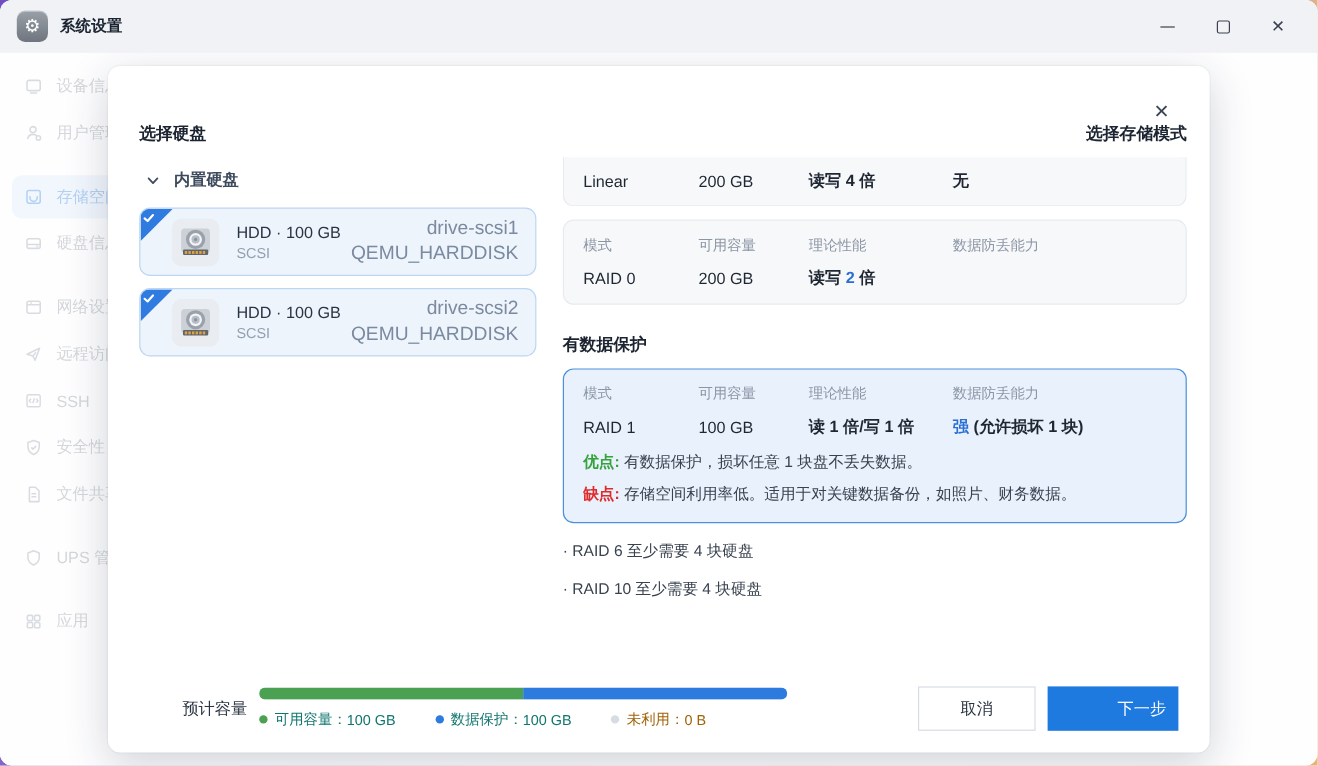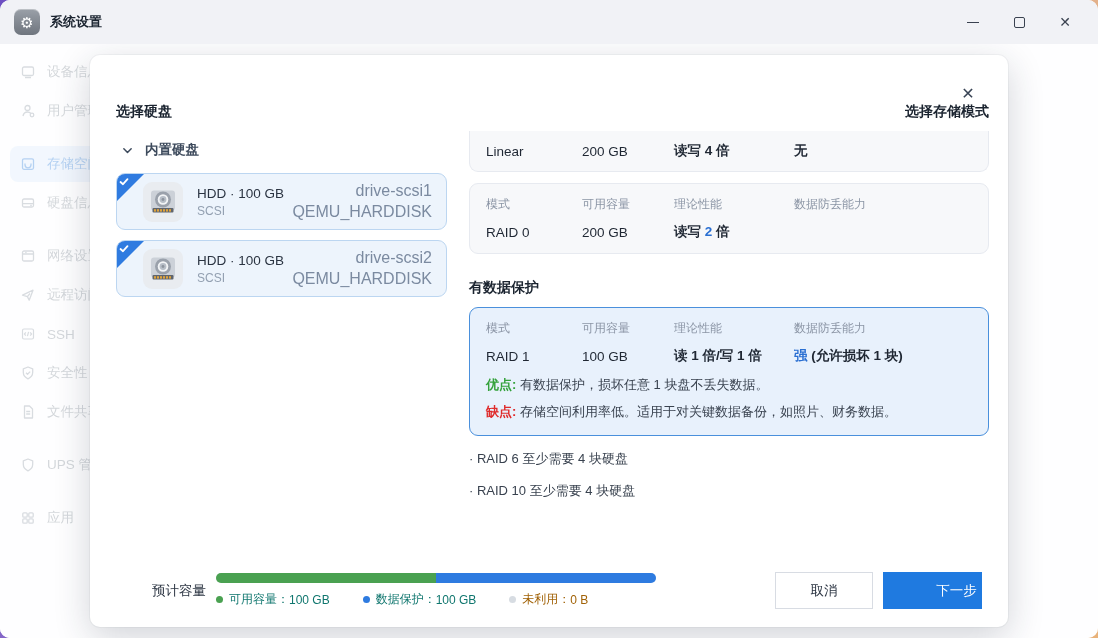--- a/index.html
+++ b/index.html
@@ -104,21 +104,21 @@
   .legend-item { display:flex; align-items:center; font-size:12px; color:#0f766e; width:175px; }
   .legend-item:last-child { color:#a16207; }
   .dot { width:7px; height:7px; border-radius:50%; margin-right:6px; flex:0 0 7px; }
   .dot-green { background:#4aa151; }
   .dot-blue { background:#2e7be0; }
   .dot-gray { background:#d7dce2; }
   .footer-btns { margin-left:auto; display:flex; gap:10px; }
   .btn { height:37px; border-radius:0; font-size:13.5px; cursor:default;
     font-family:inherit; display:flex; align-items:center; justify-content:center; }
   .btn-cancel { width:98px; background:#fff; border:1px solid #d8dce3; color:#2b3442; }
-  .btn-next { width:99px; background:#1f7ae0; border:none; color:#fff;padding-left:48px; }
+  .btn-next { width:109px; background:#1f7ae0; border:none; color:#fff;padding-left:48px; }
 </style>
 </head>
 <body>
 
 <div class="window">
 
   <div class="titlebar">
     <div class="app-icon">⚙</div>
     <div class="app-title">系统设置</div>
     <div class="win-controls">

